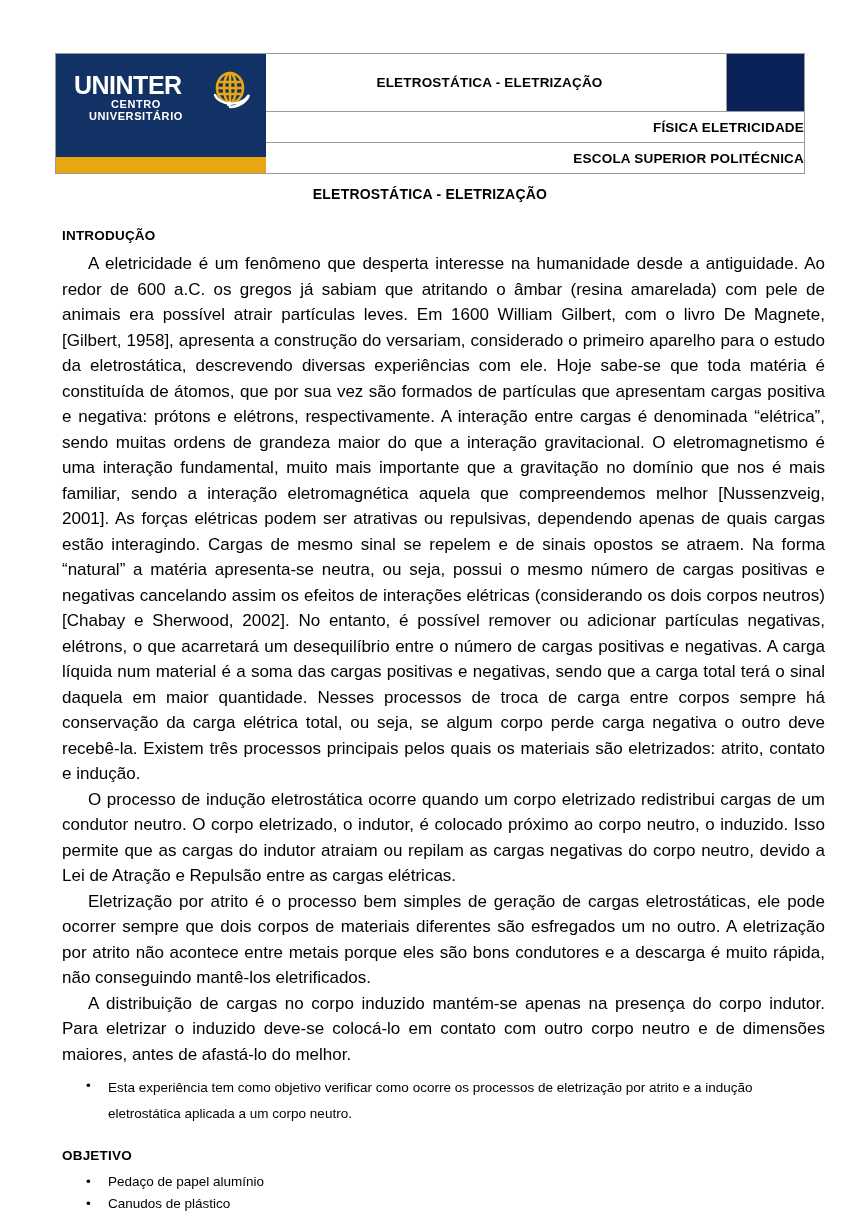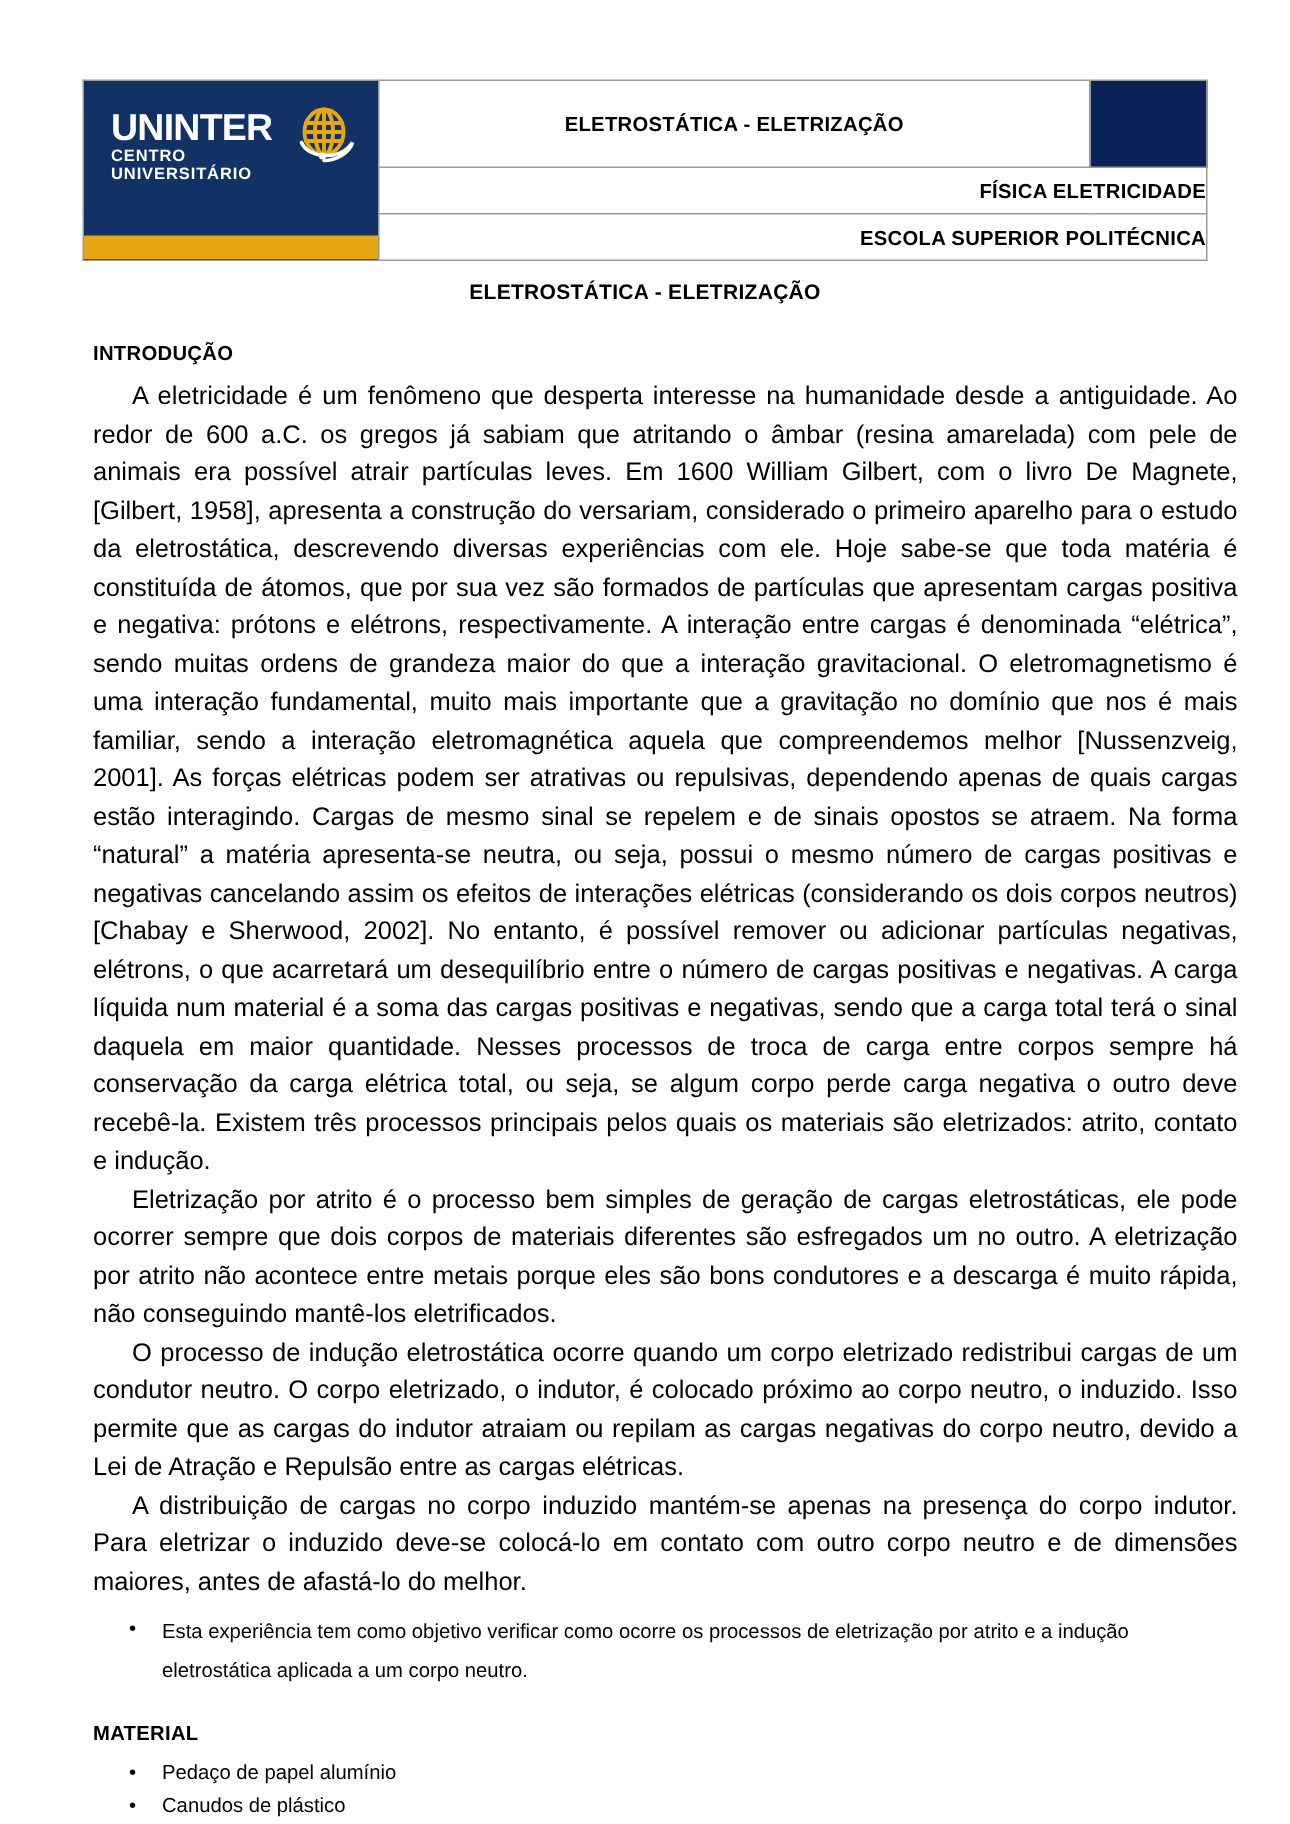--- a/index.html
+++ b/index.html
@@ -42,20 +42,21 @@
     padding: 0 !important;
     position: relative;
     height: 87px;
   }
   .logo-inner {
     position: relative;
     width: 100%;
     height: 100%;
     background: #123266;
     overflow: hidden;
+    padding-left: 14px;
   }
   .logo-wordmark {
     position: absolute;
     left: 18px;
     top: 18px;
     width: 160px;
     color: #ffffff;
   }
   .logo-name {
     font-family: "Liberation Sans", sans-serif;
@@ -65,20 +66,21 @@
     line-height: 26px;
     color: #ffffff;
   }
   .logo-sub1, .logo-sub2 {
     font-family: "Liberation Sans", sans-serif;
     font-weight: bold;
     font-size: 11px;
     letter-spacing: 0.6px;
     line-height: 12px;
     color: #ffffff;
+    text-align: center;
     width: 124px;
   }
   .globe {
     position: absolute;
     right: 12px;
     top: 14px;
     width: 46px;
     height: 46px;
   }
   .gold-bar {
@@ -210,29 +212,29 @@
   </tbody>
     </table>
 
   <div class="doc-title">ELETROSTÁTICA - ELETRIZAÇÃO</div>
 
   <div class="content">
 
     <h2 class="section">INTRODUÇÃO</h2>
 
     <p class="para">A eletricidade é um fenômeno que desperta interesse na humanidade desde a antiguidade. Ao redor de 600 a.C. os gregos já sabiam que atritando o âmbar (resina amarelada) com pele de animais era possível atrair partículas leves. Em 1600 William Gilbert, com o livro De Magnete, [Gilbert, 1958], apresenta a construção do versariam, considerado o primeiro aparelho para o estudo da eletrostática, descrevendo diversas experiências com ele. Hoje sabe-se que toda matéria é constituída de átomos, que por sua vez são formados de partículas que apresentam cargas positiva e negativa: prótons e elétrons, respectivamente. A interação entre cargas é denominada “elétrica”, sendo muitas ordens de grandeza maior do que a interação gravitacional. O eletromagnetismo é uma interação fundamental, muito mais importante que a gravitação no domínio que nos é mais familiar, sendo a interação eletromagnética aquela que compreendemos melhor [Nussenzveig, 2001]. As forças elétricas podem ser atrativas ou repulsivas, dependendo apenas de quais cargas estão interagindo. Cargas de mesmo sinal se repelem e de sinais opostos se atraem. Na forma “natural” a matéria apresenta-se neutra, ou seja, possui o mesmo número de cargas positivas e negativas cancelando assim os efeitos de interações elétricas (considerando os dois corpos neutros) [Chabay e Sherwood, 2002]. No entanto, é possível remover ou adicionar partículas negativas, elétrons, o que acarretará um desequilíbrio entre o número de cargas positivas e negativas. A carga líquida num material é a soma das cargas positivas e negativas, sendo que a carga total terá o sinal daquela em maior quantidade. Nesses processos de troca de carga entre corpos sempre há conservação da carga elétrica total, ou seja, se algum corpo perde carga negativa o outro deve recebê-la. Existem três processos principais pelos quais os materiais são eletrizados: atrito, contato e indução.</p>
+    <p class="para">O processo de indução eletrostática ocorre quando um corpo eletrizado redistribui cargas de um condutor neutro. O corpo eletrizado, o indutor, é colocado próximo ao corpo neutro, o induzido. Isso permite que as cargas do indutor atraiam ou repilam as cargas negativas do corpo neutro, devido a Lei de Atração e Repulsão entre as cargas elétricas.</p>
     <p class="para">Eletrização por atrito é o processo bem simples de geração de cargas eletrostáticas, ele pode ocorrer sempre que dois corpos de materiais diferentes são esfregados um no outro. A eletrização por atrito não acontece entre metais porque eles são bons condutores e a descarga é muito rápida, não conseguindo mantê-los eletrificados.</p>
-    <p class="para">O processo de indução eletrostática ocorre quando um corpo eletrizado redistribui cargas de um condutor neutro. O corpo eletrizado, o indutor, é colocado próximo ao corpo neutro, o induzido. Isso permite que as cargas do indutor atraiam ou repilam as cargas negativas do corpo neutro, devido a Lei de Atração e Repulsão entre as cargas elétricas.</p>
     <p class="para">A distribuição de cargas no corpo induzido mantém-se apenas na presença do corpo indutor. Para eletrizar o induzido deve-se colocá-lo em contato com outro corpo neutro e de dimensões maiores, antes de afastá-lo do melhor.</p>
 
     <ul class="bullets objetivo">
       <li><span class="bullet-dot">•</span><span>Esta experiência tem como objetivo verificar como ocorre os processos de eletrização por atrito e a indução eletrostática aplicada a um corpo neutro.</span></li>
     </ul>
 
-    <h2 class="section spaced">MATERIAL</h2>
+    <h2 class="section spaced">OBJETIVO</h2>
     <ul class="bullets material">
       <li><span class="bullet-dot">•</span><span>Pedaço de papel alumínio</span></li>
       <li><span class="bullet-dot">•</span><span>Canudos de plástico</span></li>
       <li><span class="bullet-dot">•</span><span>Uma base tripé com haste</span></li>
       <li><span class="bullet-dot">•</span><span>Um rolo de fio</span></li>
       <li><span class="bullet-dot">•</span><span>Uma folha de papel repelem</span></li>
     </ul>
 
   </div>
 </div>

